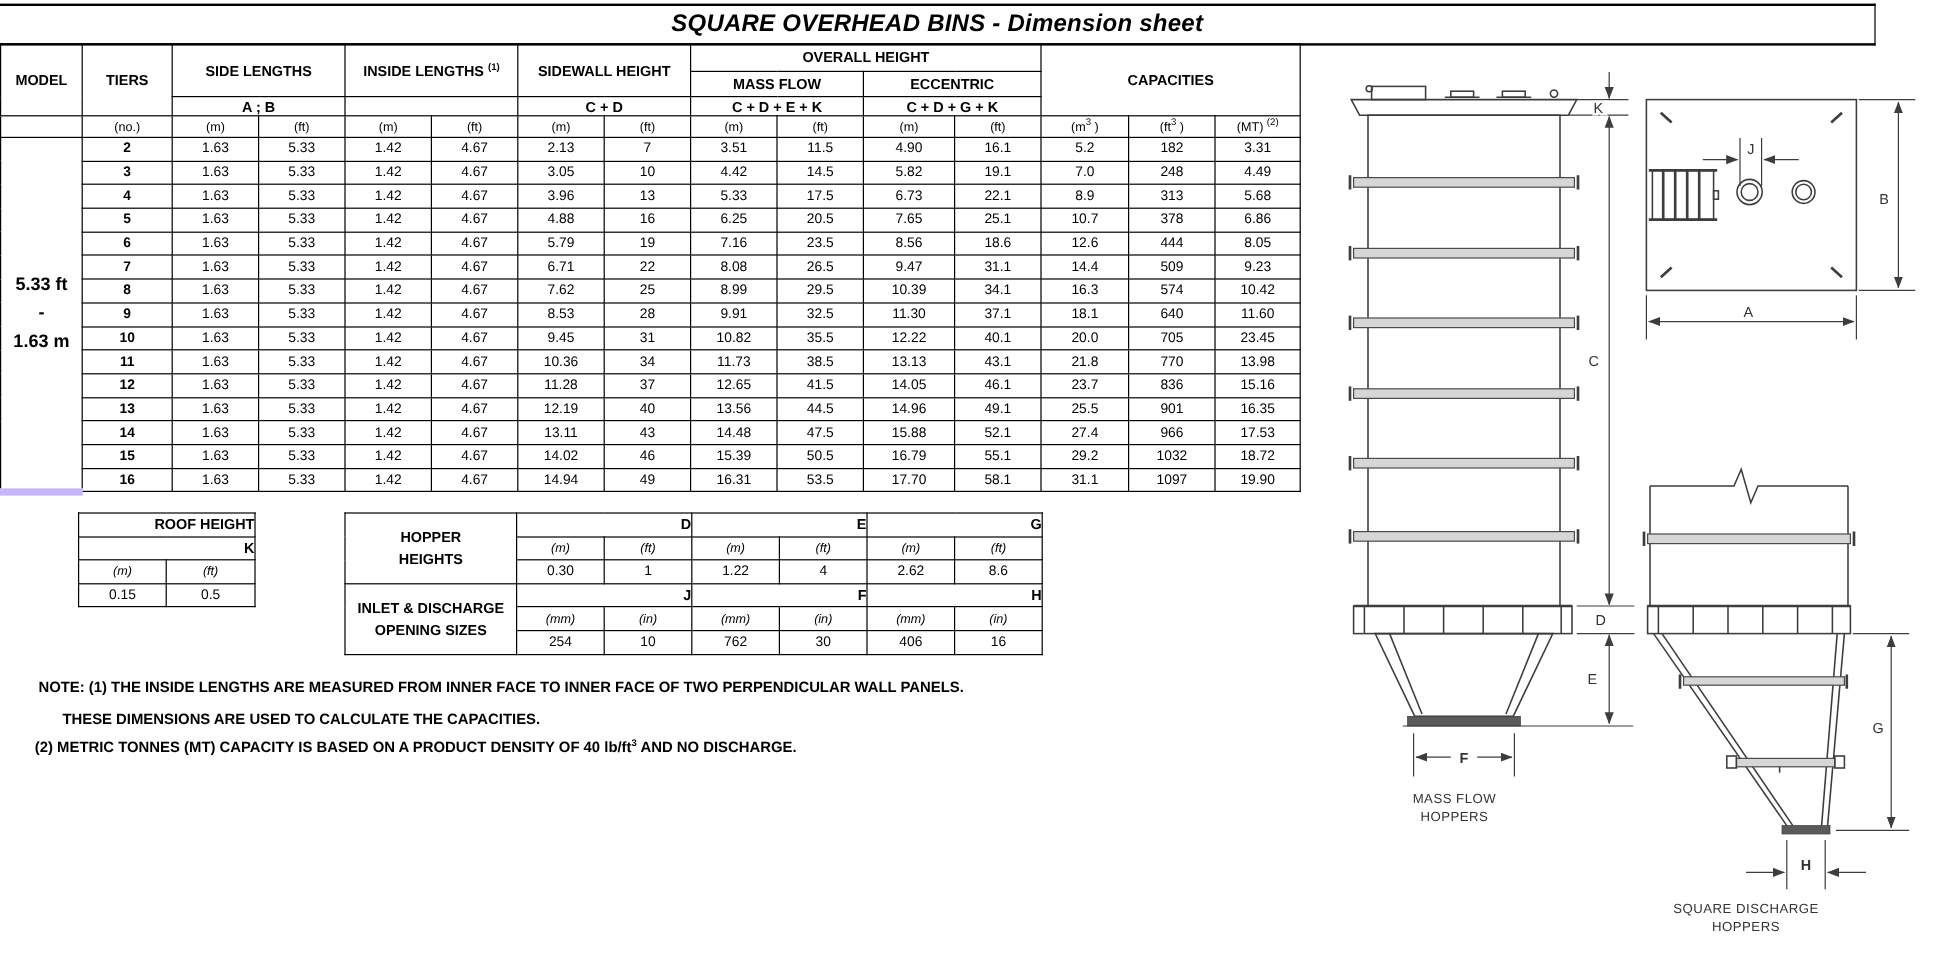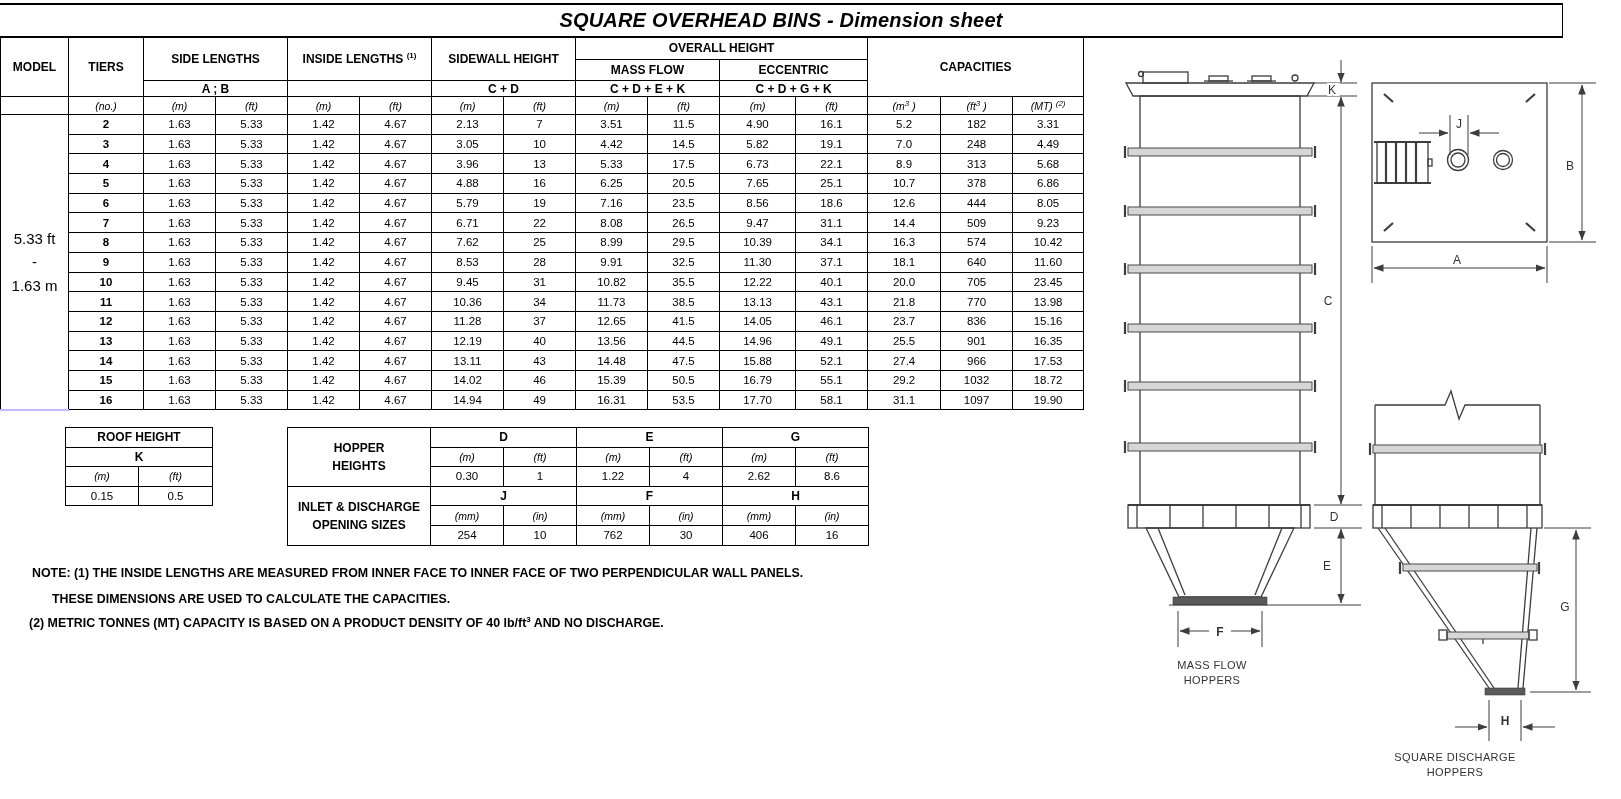--- a/index.html
+++ b/index.html
@@ -10,31 +10,31 @@
     border-top:2px solid #000;border-bottom:2px solid #000;border-right:1px solid #000;
     display:flex;align-items:center;justify-content:center;}
   #title-bar h1{margin:0;font-size:20px;font-style:italic;font-weight:bold;letter-spacing:.2px;}
 
   
   #main-table{position:absolute;left:0;top:36px;border-collapse:collapse;table-layout:fixed;width:1084px;}
   #main-table th,#main-table td{border:1px solid #000;text-align:center;vertical-align:middle;
     padding:0;font-size:11.5px;overflow:hidden;white-space:nowrap;}
   #main-table thead th{font-weight:bold;font-size:12px;}
   #main-table tr.sub-row td{font-weight:bold;font-size:12px;height:15px;}
-  #main-table tr.units-row td{font-style:italic;font-size:10.5px;height:17px;}
+  #main-table tr.units-row td{font-size:10.5px;height:17px;}
   #main-table tbody td{height:18.7px;}
   #main-table td.tier-col{font-weight:bold;}
-  #main-table td.model-cell{font-weight:normal;font-size:15px;line-height:1.55;border-bottom:2px solid #c4b5fd;}
+  #main-table td.model-cell{font-weight:bold;font-size:15px;line-height:1.55;border-bottom:6px solid #c4b5fd;}
   sup{font-size:8px;vertical-align:super;line-height:0;}
 
   
   .mini{border-collapse:collapse;table-layout:fixed;position:absolute;}
   .mini td{border:1px solid #000;text-align:center;vertical-align:middle;padding:0;
     font-size:11.5px;height:18.6px;white-space:nowrap;}
-  .mini td.hd{font-weight:bold;font-size:12px;}
+  .mini td.hd{font-weight:bold;font-size:12px;text-align:right;}
   .mini td.un{font-style:italic;font-size:10.5px;}
   #roof-table{left:65px;top:427px;width:148px;}
   #hopper-table{left:287px;top:427px;width:581px;}
   #hopper-table td.lbl{font-weight:bold;font-size:12px;line-height:1.5;}
 
   
   .note-line{position:absolute;font-weight:bold;font-size:12.4px;white-space:nowrap;}
   #note1{left:4px;top:566px;margin-left:28px;}
   #note2{left:52px;top:592px;}
   #note3{left:29px;top:616px;}

